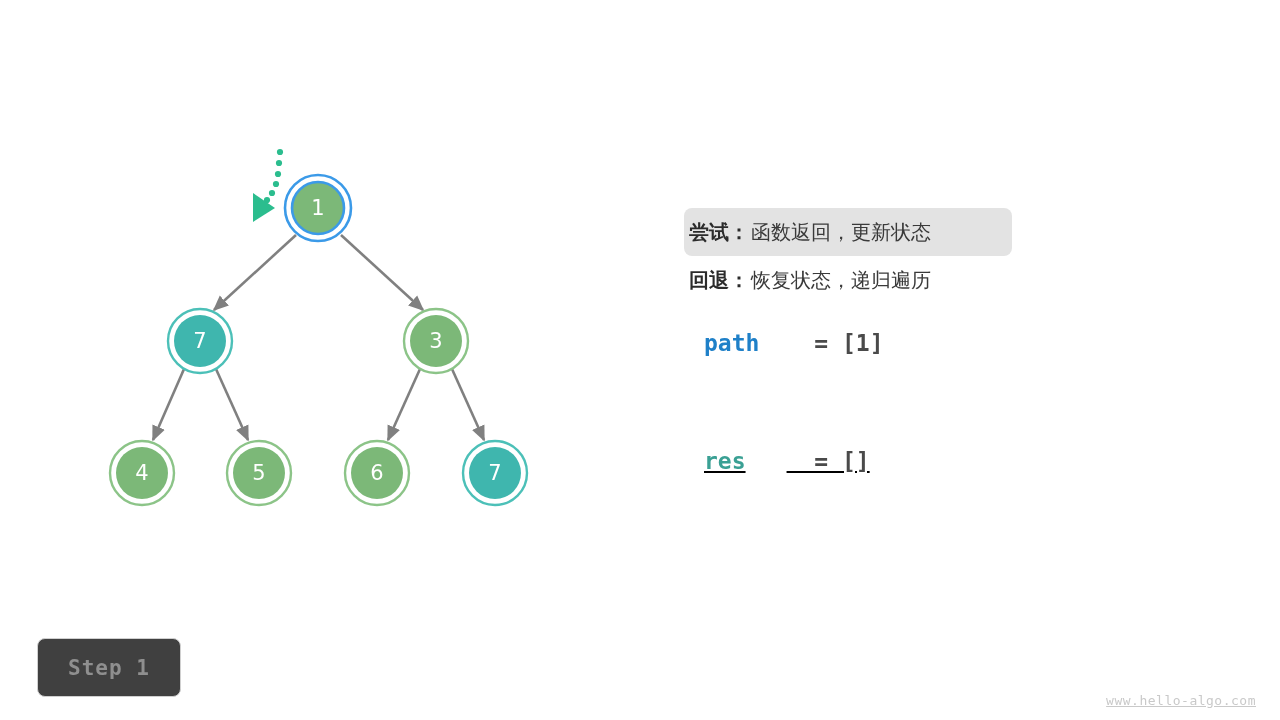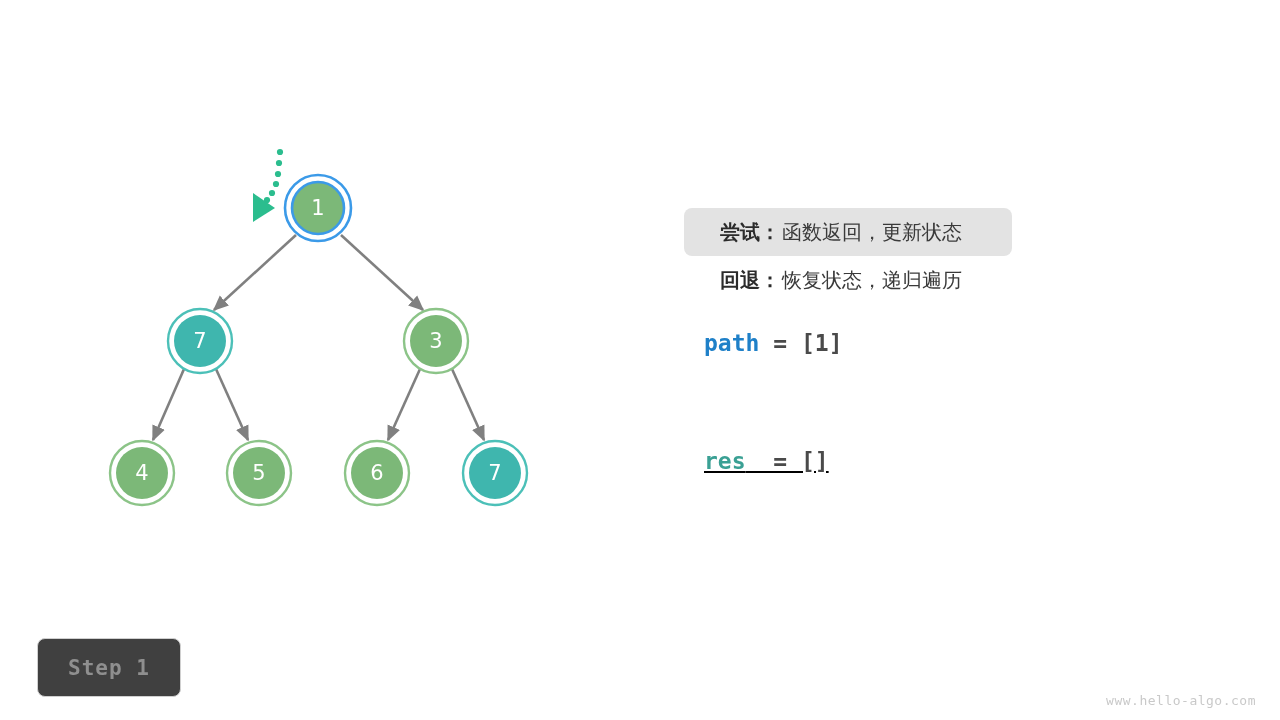--- a/index.html
+++ b/index.html
@@ -32,21 +32,21 @@
   #panel {
     position: absolute;
     left: 684px;
     top: 208px;
     width: 560px;
   }
   .desc-row {
     height: 48px;
     display: flex;
     align-items: center;
-    padding: 0 36px;
+    padding: 0 5px;
     box-sizing: border-box;
     font-family: "DejaVu Sans", "Liberation Sans", sans-serif;
     font-size: 20px;
     color: #3a3a3a;
     width: 328px;
     border-radius: 8px;
   }
   .desc-row.highlight {
     background: #e3e3e3;
   }
@@ -63,20 +63,21 @@
 
   .var-row {
     position: absolute;
     left: 20px;
     display: flex;
     align-items: baseline;
     font-family: "DejaVu Sans Mono", "Liberation Mono", monospace;
     font-size: 23px;
     font-weight: bold;
     white-space: pre;
+    gap: 41px;
   }
   #var-path { top: 122px; }
   #var-res  { top: 240px; text-decoration: underline; }
 
   .var-name-path { color: #1f80c8; }
   .var-name-res  { color: #3aa094; }
   .var-rest      { color: #4a4a4a; font-weight: bold; }
 
   
   #step-badge {
@@ -100,20 +101,21 @@
 
   
   #watermark {
     position: absolute;
     right: 24px;
     bottom: 12px;
     font-family: "DejaVu Sans Mono", "Liberation Mono", monospace;
     font-size: 13px;
     color: #c9c9c9;
     letter-spacing: 0.5px;
+    text-decoration: underline;
   }
 </style>
 </head>
 <body>
 
 <div id="stage">
 
   <svg id="tree-svg" viewBox="0 0 1280 720" xmlns="http://www.w3.org/2000/svg">
     <defs>
       <marker id="arrowhead" markerWidth="7" markerHeight="7" refX="5.4" refY="3" orient="auto" markerUnits="strokeWidth">

